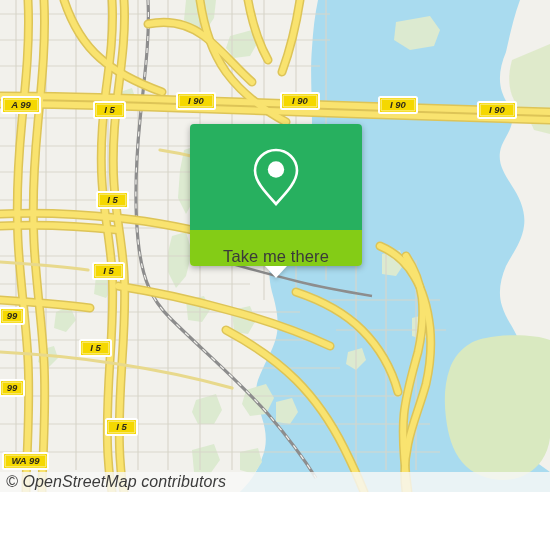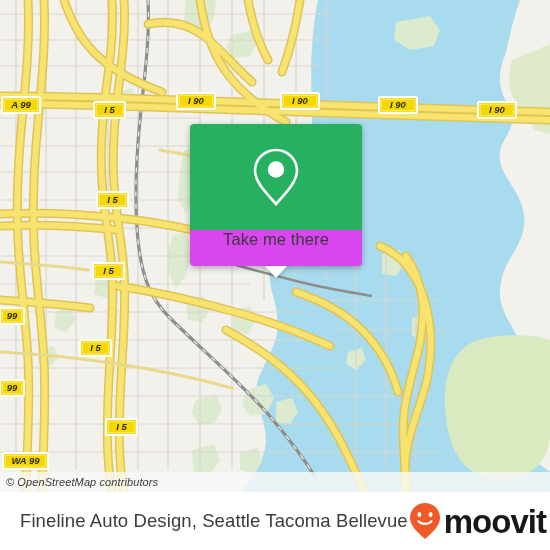--- a/index.html
+++ b/index.html
@@ -18,45 +18,45 @@
     overflow:hidden;
     font-style:italic;
   }
   #map svg{display:block;}
 
   
   #attrib{
     position:absolute;left:0;bottom:0;width:550px;height:20px;
     background:rgba(248,248,246,0.82);
     display:flex;align-items:center;
-    font-size:11px;color:#3b3b3b;
+    font-size:16px;color:#3b3b3b;
     letter-spacing:0.1px;
     padding-left:6px;
     box-sizing:border-box;
   }
 
   
   #card{
     position:absolute;left:190px;top:124px;width:172px;
     border-radius:4px;
     box-shadow:0 2px 6px rgba(0,0,0,0.30);
     overflow:visible;
     z-index:30;
   }
   #card-top{
     background:#27b05f;
     height:106px;
     border-radius:4px 4px 0 0;
     display:flex;align-items:center;justify-content:center;
   }
   #card-bottom{
-    background:#d946ef;
+    background:#84cc16;
     height:36px;
     border-radius:0 0 4px 4px;
-    display:flex;align-items:flex-start;justify-content:center;
+    display:flex;align-items:flex-end;justify-content:center;
     position:relative;
   }
   #card-label{
     font-size:16.5px;color:#3a3a3a;letter-spacing:0.1px;
   }
   #card-tail{
     position:absolute;left:50%;top:36px;
     margin-left:-11px;
     width:0;height:0;
     border-left:11px solid transparent;
@@ -374,26 +374,14 @@
         <path d="M26,5 C14.5,5 5,14.2 5,25.6 C5,36 14,46 26,59 C38,46 47,36 47,25.6 C47,14.2 37.5,5 26,5 Z" fill="none" stroke="#ffffff" stroke-width="2.6"></path>
         <circle cx="26" cy="24.5" r="8.2" fill="#ffffff"></circle>
       </svg>
     </div>
     <div id="card-bottom">
       <span id="card-label">Take me there</span>
       <div id="card-tail"></div>
     </div>
   </div>
 
-  <div id="footer">
-    <div id="footer-title">Fineline Auto Design, Seattle Tacoma Bellevue</div>
-    <div id="brand">
-      <svg width="34" height="38" viewBox="0 0 34 38">
-        <path d="M17,1 C8.7,1 2,7.6 2,15.8 C2,23.4 8.5,29.6 17,37 C25.5,29.6 32,23.4 32,15.8 C32,7.6 25.3,1 17,1 Z" fill="#f05a28"></path>
-        <ellipse cx="11.4" cy="12.6" rx="1.9" ry="2.5" fill="#ffffff"></ellipse>
-        <ellipse cx="22.6" cy="12.6" rx="1.9" ry="2.5" fill="#ffffff"></ellipse>
-        <path d="M10.5,19.2 C12.6,22.6 21.4,22.6 23.5,19.2" fill="none" stroke="#ffffff" stroke-width="2.2" stroke-linecap="round"></path>
-      </svg>
-      <span id="brand-word">moovit</span>
-    </div>
-  </div>
 
 </div>
 
 </body></html>

